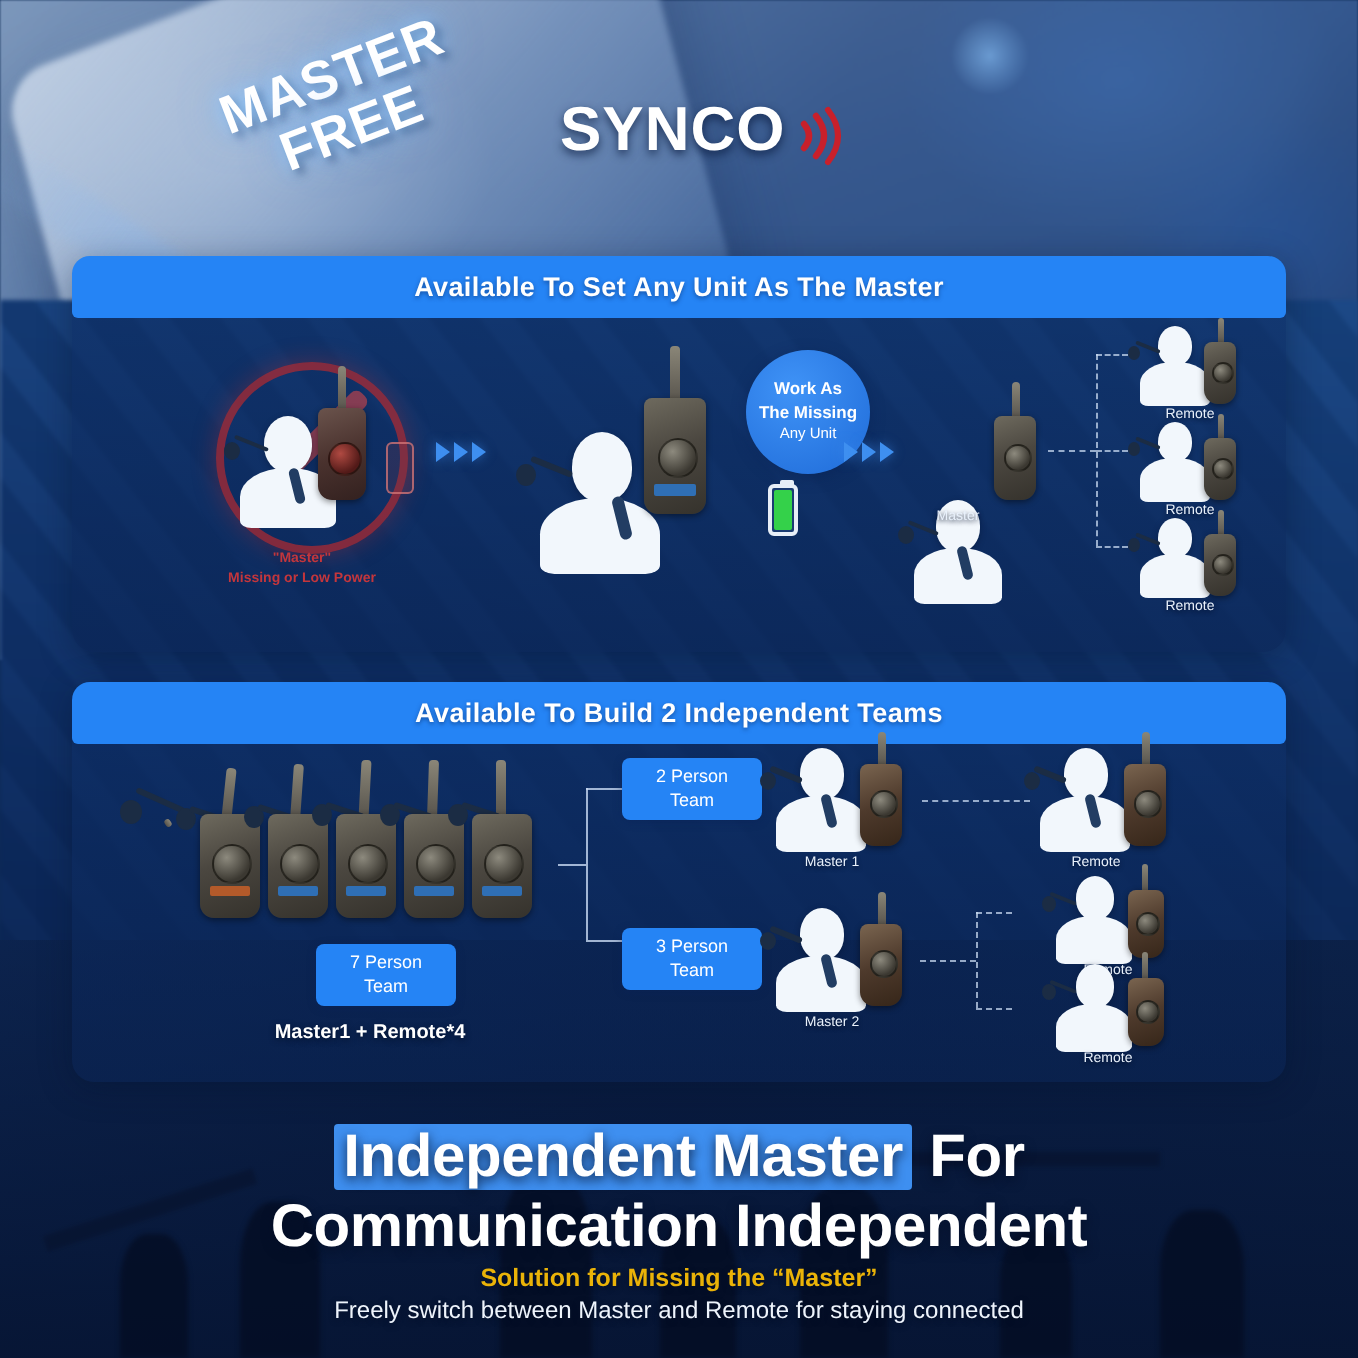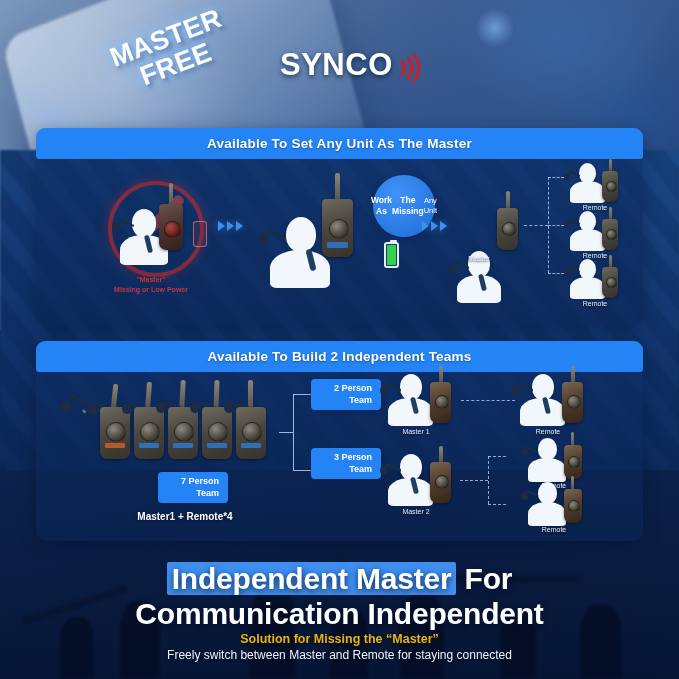--- a/index.html
+++ b/index.html
@@ -123,21 +123,21 @@
     width:130px;line-height:1.45;
   }
   .arrows{position:absolute;display:flex;gap:2px;}
   .arrow{
     width:0;height:0;border-top:5px solid transparent;border-bottom:5px solid transparent;
     border-left:7px solid #3e8ff0;filter:drop-shadow(0 0 3px rgba(60,140,240,.55));
   }
   .bubble{
     position:absolute;width:62px;height:62px;border-radius:50%;
     background:radial-gradient(circle at 38% 32%,#3f93f7,#1f6bd8);
-    display:flex;flex-direction:row;align-items:center;justify-content:center;
+    display:flex;flex-direction:column;align-items:center;justify-content:center;
     color:#fff;font-size:8.5px;font-weight:bold;line-height:1.35;text-align:center;
     box-shadow:0 2px 7px rgba(8,34,86,.5);
   }
   .bubble .sub{font-size:7.5px;font-weight:normal;}
   .battery{
     position:absolute;width:15px;height:26px;border:2px solid #e7eef7;border-radius:3px;
     background:#1a3b72;padding:1px;box-sizing:border-box;
   }
   .battery:before{
     content:"";position:absolute;left:4px;top:-4px;width:7px;height:3px;background:#e7eef7;border-radius:1px 1px 0 0;
@@ -147,21 +147,21 @@
     position:absolute;width:12px;height:24px;border:1.5px solid rgba(215,120,120,.75);
     border-radius:3px;background:rgba(120,60,80,.25);
   }
   .dline{position:absolute;}
   .dline.v{border-left:1.5px dashed rgba(205,222,244,.72);}
   .dline.h{border-top:1.5px dashed rgba(205,222,244,.72);}
 
   
   .teambadge{
     position:absolute;background:#2584f5;border-radius:4px;
-    color:#fff;font-size:9px;font-weight:bold;text-align:right;
+    color:#fff;font-size:9px;font-weight:normal;text-align:center;
     padding:4px 9px;line-height:1.3;box-shadow:0 1px 4px rgba(8,34,86,.45);
   }
   .bracket{position:absolute;}
   .bracket.v{border-left:1.5px solid rgba(200,218,242,.8);}
   .bracket.h{border-top:1.5px solid rgba(200,218,242,.8);}
   .teamlabel{
     position:absolute;color:#fff;font-size:10px;font-weight:bold;text-align:center;width:150px;
     text-shadow:0 1px 3px rgba(4,16,42,.85);
   }
 
@@ -418,21 +418,21 @@
           <div class="p-mic" style="left:476px;top:14px;width:8px;height:9px;"></div>
           <div class="p-band" style="left:508px;top:25px;width:5px;height:17px;transform:rotate(-14deg);"></div>
           <div class="dev-ant" style="left:535px;top:-6px;width:4px;height:18px;"></div>
           <div class="dev" style="left:526px;top:10px;width:21px;height:41px;background:linear-gradient(160deg,#7a6550,#4e3a2c 50%,#362619);"></div>
           <div class="dev-dial" style="left:531px;top:23px;width:12px;height:12px;"></div>
           <div class="caption" style="left:477px;top:56px;">Remote</div>
         </div>
       </div>
 
       <div>
-        <div class="teambadge" style="left:275px;top:76px;width:52px;">
+        <div class="teambadge" style="left:275px;top:92px;width:52px;">
           <span>3 Person</span><br>
           <span>Team</span>
         </div>
 
         <div>
           <div class="p-head" style="left:364px;top:82px;width:22px;height:26px;"></div>
           <div class="p-body" style="left:352px;top:106px;width:45px;height:28px;"></div>
           <div class="p-boom" style="left:348px;top:97px;width:17px;height:2.6px;transform:rotate(22deg);"></div>
           <div class="p-mic" style="left:344px;top:94px;width:8px;height:9px;"></div>
           <div class="p-band" style="left:376px;top:105px;width:5px;height:17px;transform:rotate(-14deg);"></div>

